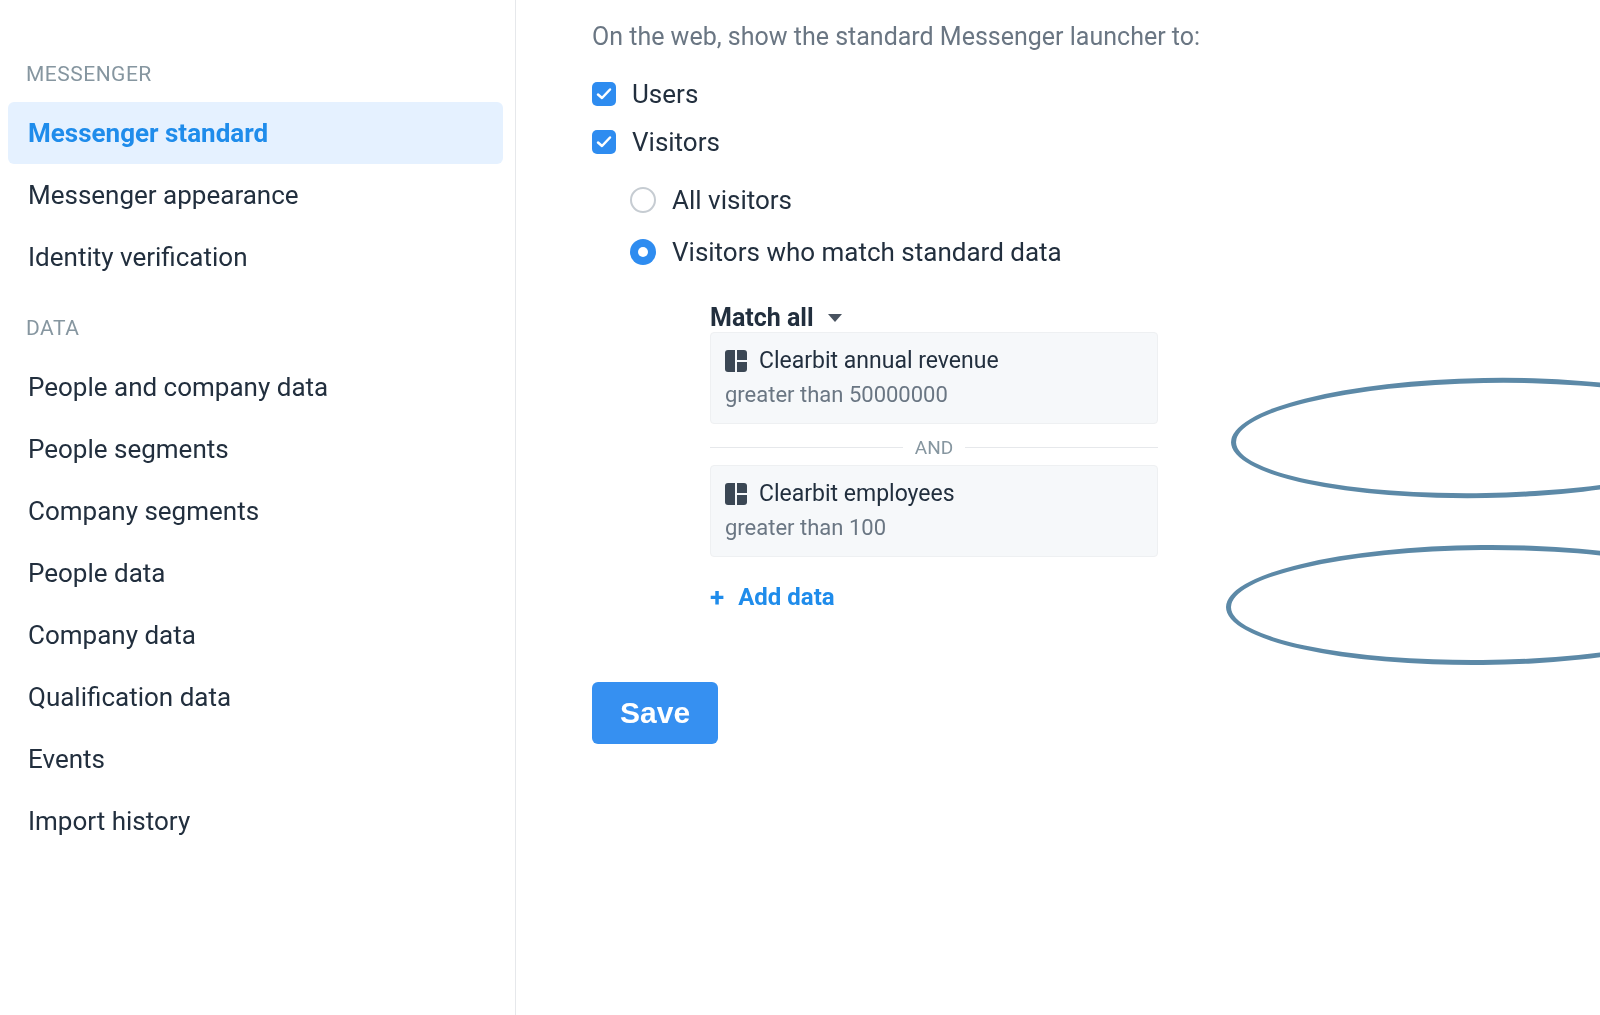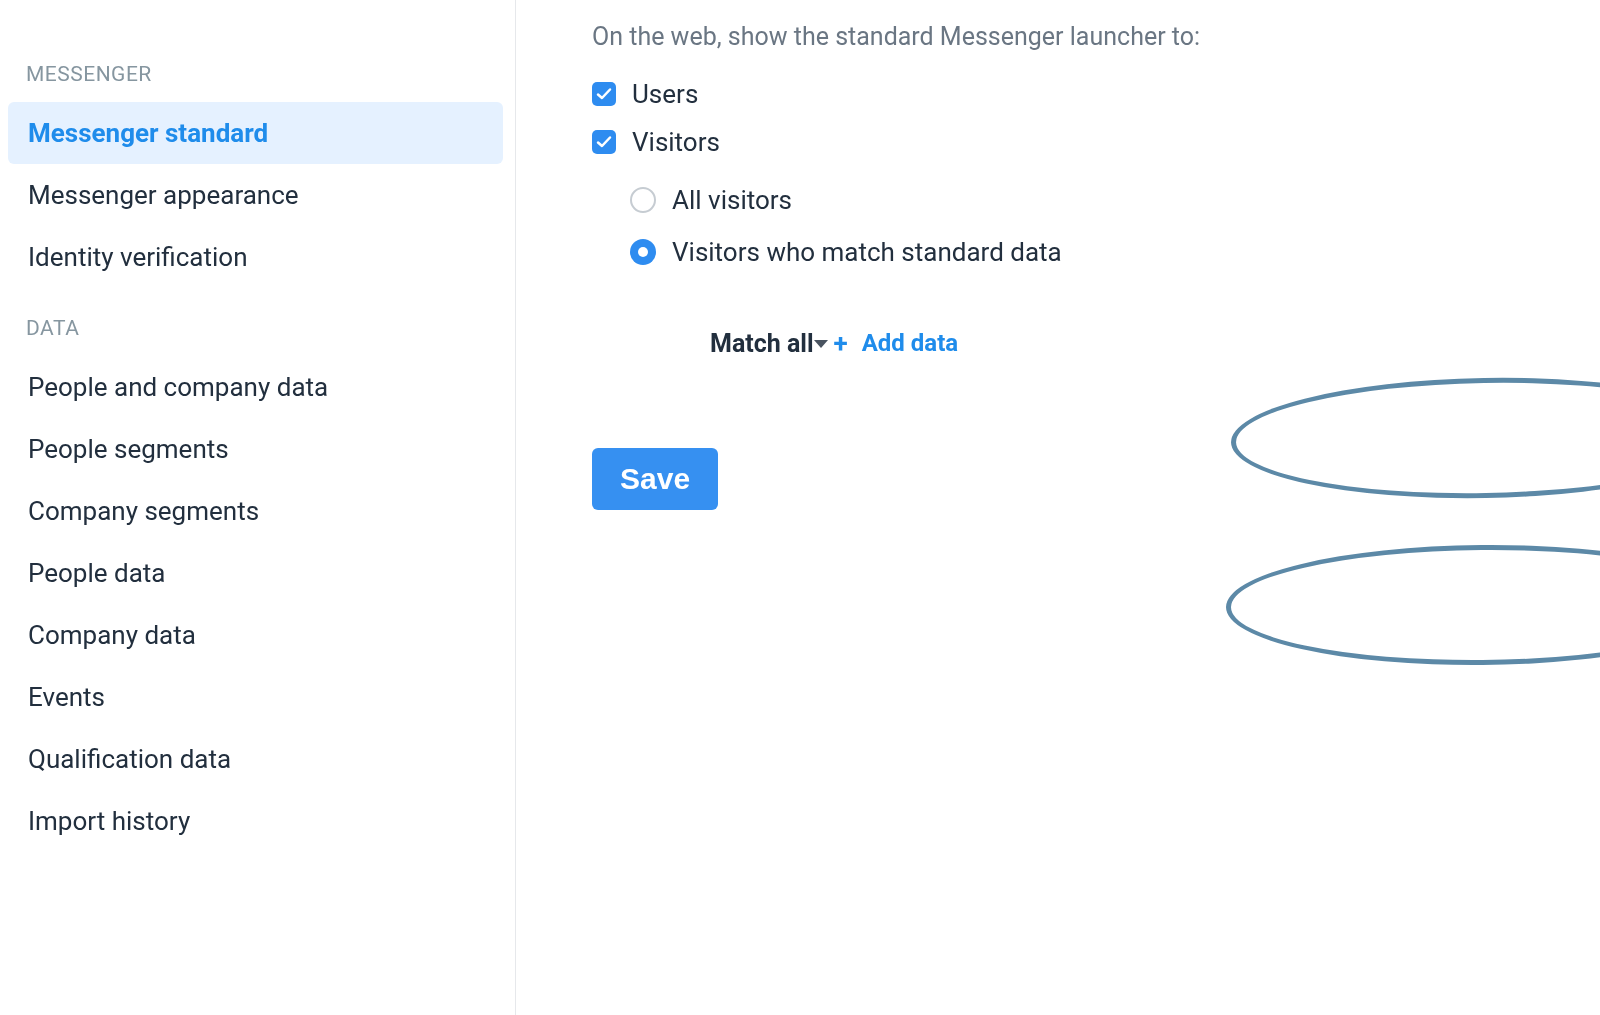--- a/index.html
+++ b/index.html
@@ -84,25 +84,25 @@
       width: 10px; height: 10px;
       background: #fff;
       border-radius: 50%;
     }
     .indent-1 { padding-left: 38px; margin-top: 28px; }
     .indent-1 .radio-row { margin-bottom: 22px; }
     .indent-2 { padding-left: 80px; margin-top: 36px; }
     .match-dropdown {
       display: inline-flex;
       align-items: center;
+      gap: 14px;
       font-weight: 700;
       color: #222f3e;
       font-size: 25px;
       cursor: pointer;
-      margin-bottom: 20px;
     }
     .chevron-down {
       display:inline-block;
       border-style: solid;
       border-width: 8px 7px 0 7px;
       border-color: #495360 transparent transparent transparent;
     }
     .rule-card-wrap { position: relative; }
     .rule-card {
       width: 448px;
@@ -188,22 +188,22 @@
   <div class="sidebar-item active"><span>Messenger standard</span></div>
   <div class="sidebar-item"><span>Messenger appearance</span></div>
   <div class="sidebar-item"><span>Identity verification</span></div>
 
   <div class="sidebar-section-header">DATA</div>
   <div class="sidebar-item"><span>People and company data</span></div>
   <div class="sidebar-item"><span>People segments</span></div>
   <div class="sidebar-item"><span>Company segments</span></div>
   <div class="sidebar-item"><span>People data</span></div>
   <div class="sidebar-item"><span>Company data</span></div>
+  <div class="sidebar-item"><span>Qualification data</span></div>
   <div class="sidebar-item"><span>Events</span></div>
-  <div class="sidebar-item"><span>Qualification data</span></div>
   <div class="sidebar-item"><span>Import history</span></div>
 </div>
 
 <div class="main">
   <div class="subtext">On the web, show the standard Messenger launcher to:</div>
 
   <div class="checkbox-row">
     <span class="checkbox">
       <svg viewBox="0 0 16 16">
           <path d="M2 8.5 L6 12 L14 3.5" stroke="#fff" stroke-width="2.5" fill="none" stroke-linecap="round" stroke-linejoin="round"></path>
@@ -230,20 +230,41 @@
       <span class="radio selected"></span>
       <span>Visitors who match standard data</span>
     </div>
 
     <div class="indent-2">
       <div class="match-dropdown">
         <span>Match all</span>
         <span class="chevron-down"></span>
       </div>
 
+      <div class="rule-card-wrap">
+        <div class="rule-card">
+          <div class="rule-title">
+            <span class="clearbit-icon"></span>
+            <span>Clearbit annual revenue</span>
+          </div>
+          <div class="rule-cond">greater than 50000000</div>
+        </div>
+
+        <div class="and-sep">
+            <span>AND</span>
+          </div>
+
+        <div class="rule-card">
+          <div class="rule-title">
+            <span class="clearbit-icon"></span>
+            <span>Clearbit employees</span>
+          </div>
+          <div class="rule-cond">greater than 100</div>
+        </div>
+      </div>
 
       <div class="add-data">
         <span class="plus-icon">+</span>
         <span>Add data</span>
       </div>
     </div>
   </div>
 
   <button class="save-btn">Save</button>
 

